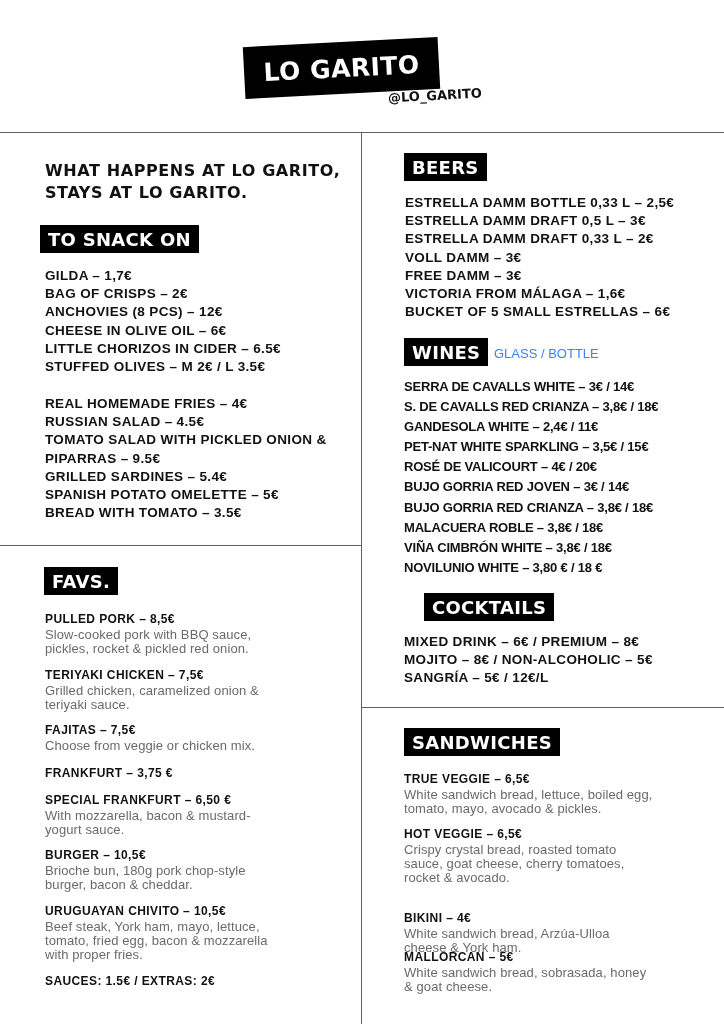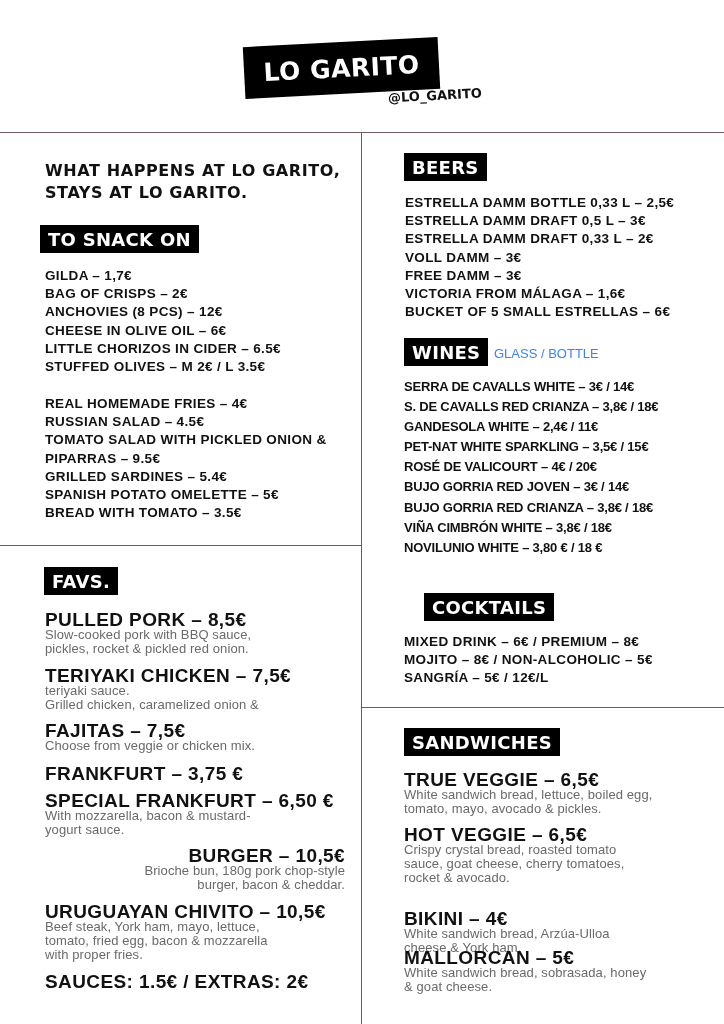--- a/index.html
+++ b/index.html
@@ -40,21 +40,21 @@
   .list { position: absolute; list-style: none; }
   .list li {
     font-family: "Liberation Sans", sans-serif; font-weight: bold; font-size: 13.5px;
     line-height: 18.2px; letter-spacing: 0.35px; color: #111;
   }
   .list.wine li { font-size: 13px; line-height: 20.1px; letter-spacing: -0.2px; }
 
   .dish { position: absolute; left: 45px; width: 300px; }
   .dish.r { left: 404px; }
   .dish-name {
-    font-weight: bold; font-size: 19px; letter-spacing: 0.4px; line-height: 17px; color: #111;
+    font-weight: bold; font-size: 12px; letter-spacing: 0.4px; line-height: 17px; color: #111;
   }
   .dish-desc {
     font-size: 13px; color: #6a6a6a; line-height: 14px; letter-spacing: 0.1px;
   }
 </style>
 </head>
 <body>
 
 <div class="logo-box">
   <span class="logo-text">LO GARITO</span>
@@ -92,36 +92,36 @@
 
 <div class="tag" style="left:44px; top:567px;">FAVS.</div>
 
 <div class="dish" style="top:611px;">
   <div class="dish-name">PULLED PORK –  8,5€</div>
   <div class="dish-desc">Slow-cooked pork with BBQ sauce,</div>
   <div class="dish-desc">pickles, rocket &amp; pickled red onion.</div>
 </div>
 <div class="dish" style="top:667px;">
   <div class="dish-name">TERIYAKI CHICKEN – 7,5€</div>
+  <div class="dish-desc">Grilled chicken, caramelized onion &amp;</div>
   <div class="dish-desc">teriyaki sauce.</div>
-  <div class="dish-desc">Grilled chicken, caramelized onion &amp;</div>
 </div>
 <div class="dish" style="top:722px;">
   <div class="dish-name">FAJITAS – 7,5€</div>
   <div class="dish-desc">Choose from veggie or chicken mix.</div>
 </div>
 <div class="dish" style="top:765px;">
   <div class="dish-name">FRANKFURT – 3,75 €</div>
 </div>
 <div class="dish" style="top:792px;">
   <div class="dish-name">SPECIAL FRANKFURT – 6,50 €</div>
   <div class="dish-desc">With mozzarella, bacon &amp; mustard-</div>
   <div class="dish-desc">yogurt sauce.</div>
 </div>
-<div class="dish" style="top:847px;text-align:right;">
+<div class="dish" style="top:847px;">
   <div class="dish-name">BURGER – 10,5€</div>
   <div class="dish-desc">Brioche bun, 180g pork chop-style</div>
   <div class="dish-desc">burger, bacon &amp; cheddar.</div>
 </div>
 <div class="dish" style="top:903px;">
   <div class="dish-name">URUGUAYAN CHIVITO – 10,5€</div>
   <div class="dish-desc">Beef steak, York ham, mayo, lettuce,</div>
   <div class="dish-desc">tomato, fried egg, bacon &amp; mozzarella</div>
   <div class="dish-desc">with proper fries.</div>
 </div>
@@ -143,20 +143,21 @@
 <div class="tag" style="left:404px; top:338px;">WINES</div>
 <div class="subtag" style="left:494px; top:346px;">GLASS / BOTTLE</div>
 <ul class="list wine" style="left:404px; top:377px;">
   <li>SERRA DE CAVALLS WHITE – 3€ / 14€</li>
   <li>S. DE CAVALLS RED CRIANZA – 3,8€ / 18€</li>
   <li>GANDESOLA WHITE – 2,4€ / 11€</li>
   <li>PET-NAT WHITE SPARKLING – 3,5€ / 15€</li>
   <li>ROSÉ DE VALICOURT – 4€ / 20€</li>
   <li>BUJO GORRIA RED JOVEN – 3€ / 14€</li>
   <li>BUJO GORRIA RED CRIANZA – 3,8€ / 18€</li>
+  <li>MALACUERA ROBLE – 3,8€ / 18€</li>
   <li>VIÑA CIMBRÓN WHITE – 3,8€ / 18€</li>
   <li>NOVILUNIO WHITE – 3,80 € / 18 €</li>
 </ul>
 
 <div class="tag" style="left:424px; top:593px;">COCKTAILS</div>
 <ul class="list" style="left:404px; top:633px;">
   <li>MIXED DRINK – 6€ / PREMIUM – 8€</li>
   <li>MOJITO – 8€ / NON-ALCOHOLIC – 5€</li>
   <li>SANGRÍA – 5€ / 12€/L</li>
 </ul>

